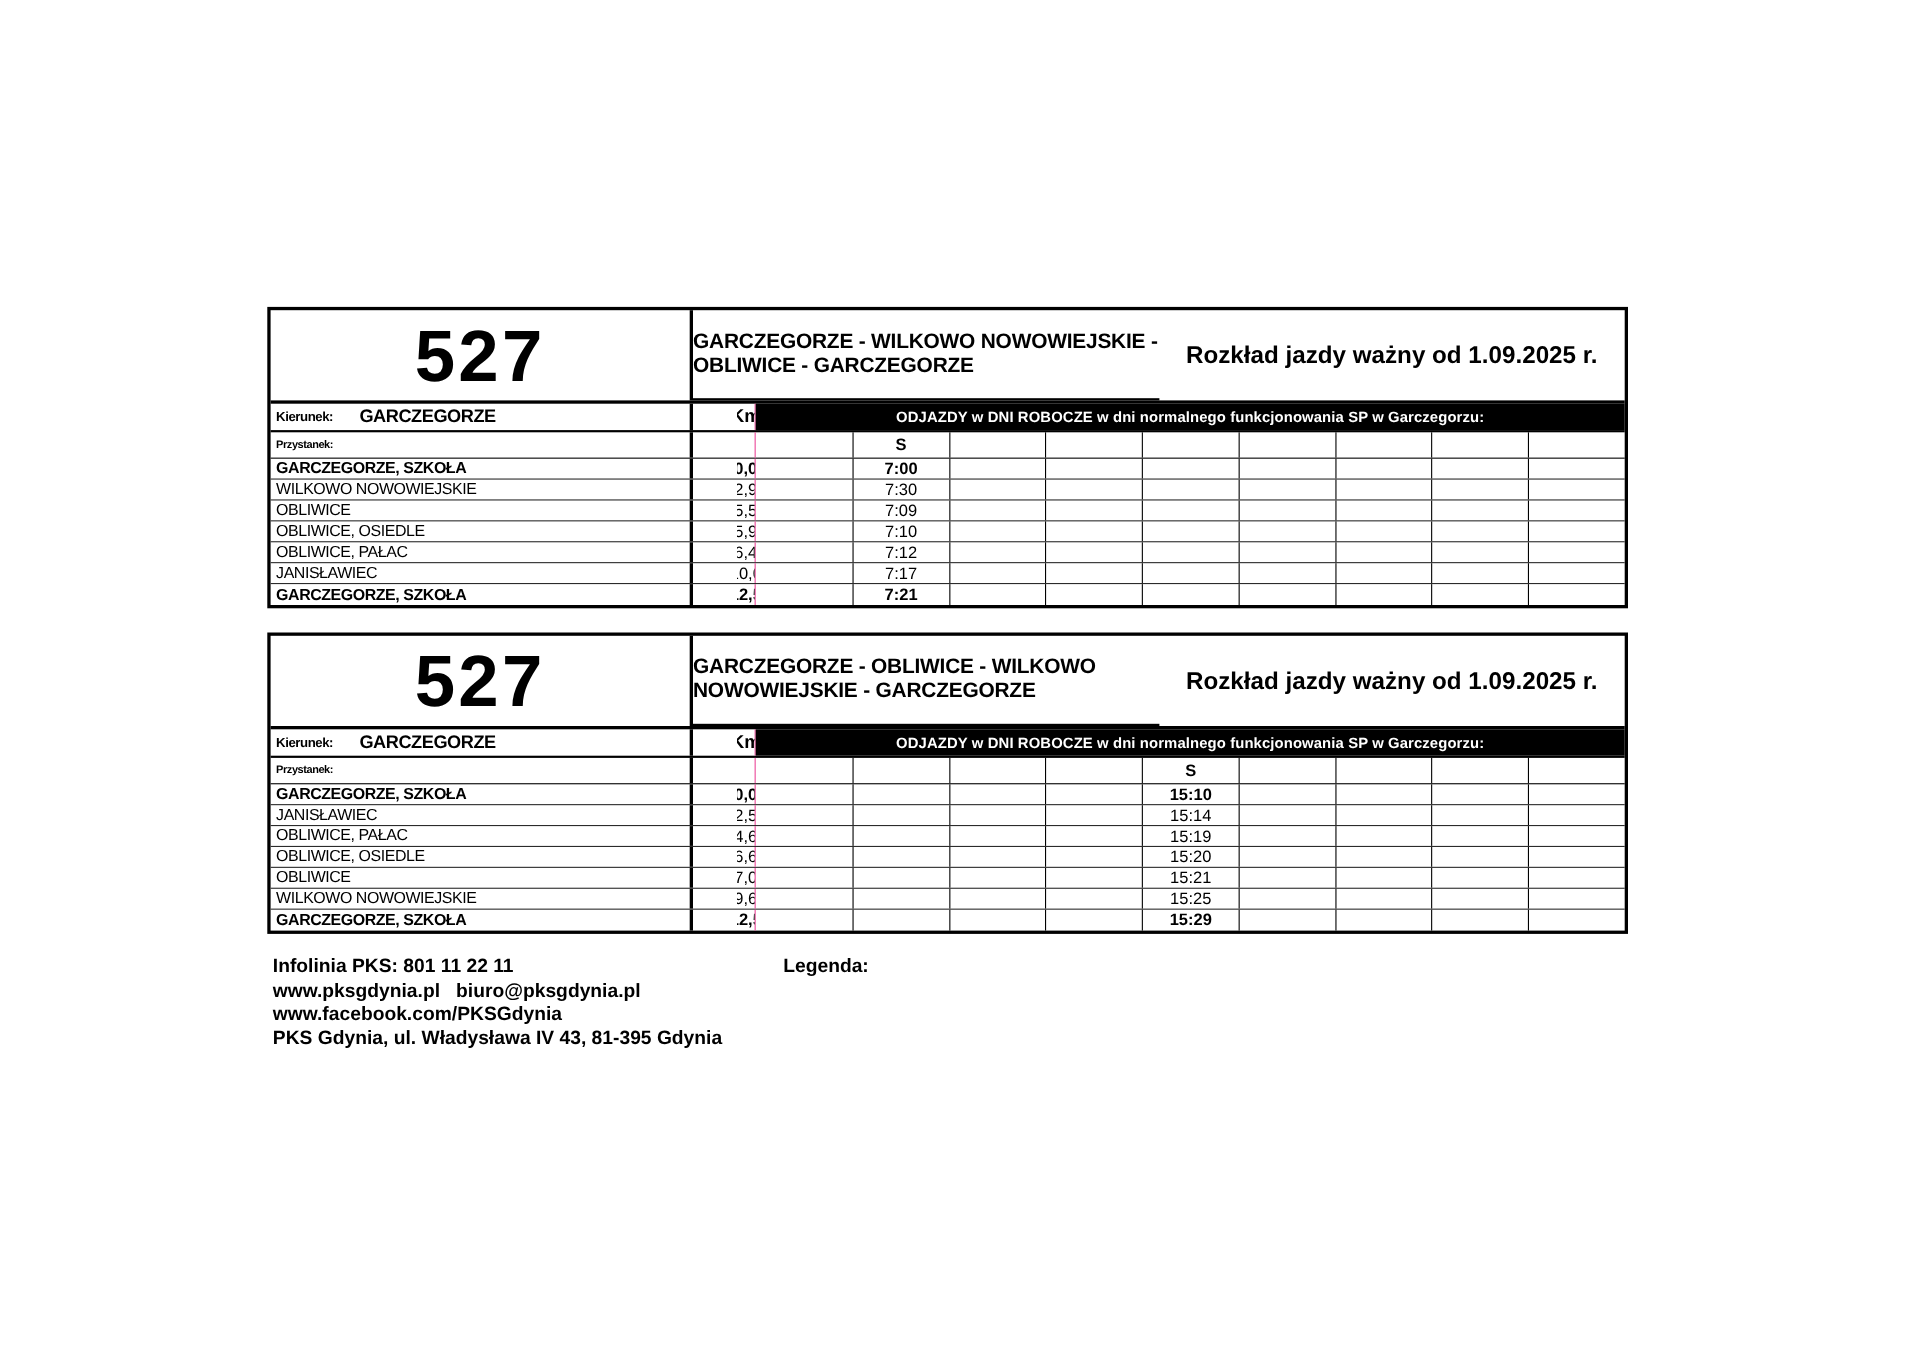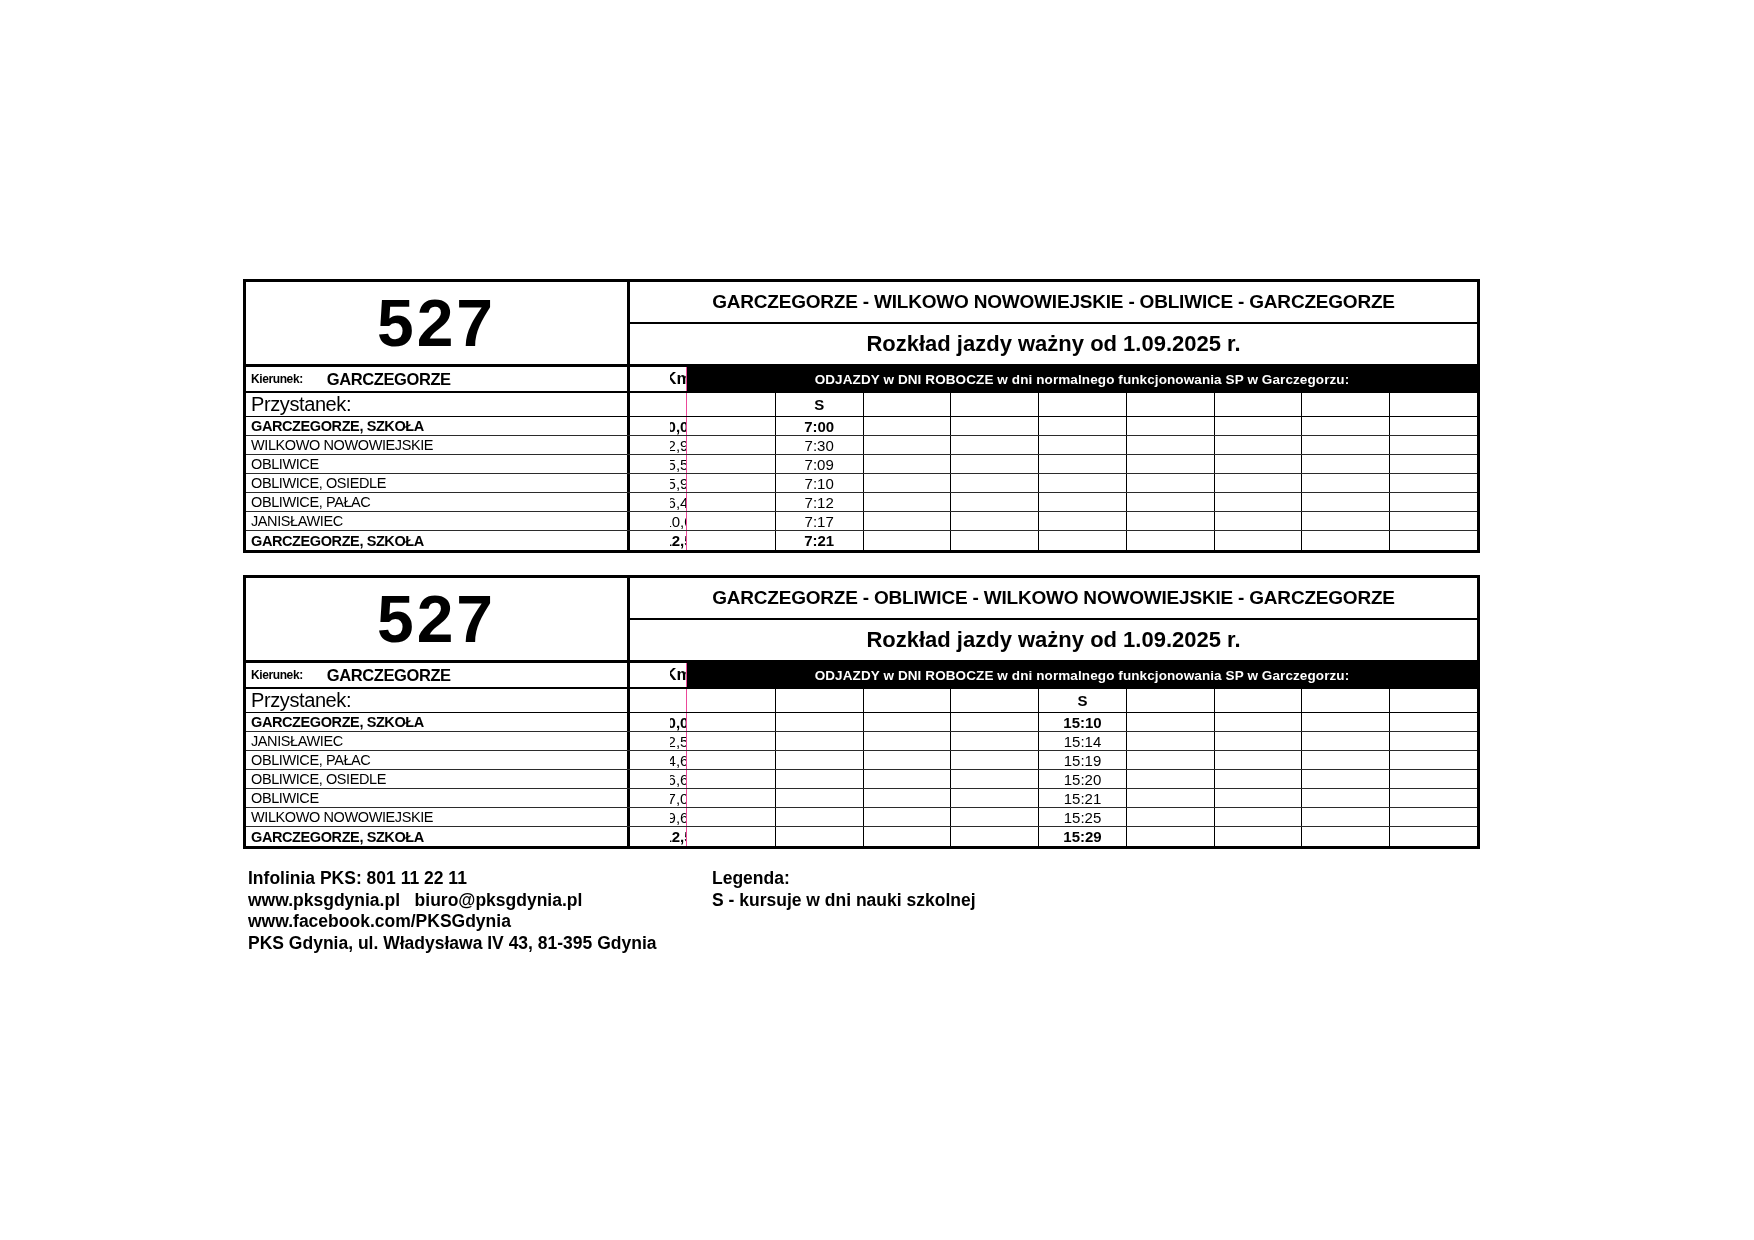--- a/index.html
+++ b/index.html
@@ -10,21 +10,21 @@
   }
   .tt { position:absolute; left:243px; width:1237px; border:3px solid #000; background:#fff; }
   #tt1 { top:279px; }
   #tt2 { top:575px; }
 
   .hdr { display:grid; grid-template-columns:384px 1fr; height:85px; border-bottom:3px solid #000; }
   .route-no {
     border-right:3px solid #000; display:flex; align-items:center; justify-content:center;
     font-weight:bold; font-size:66px; letter-spacing:3px;
   }
-  .hdr-r { display:flex; flex-direction:column; }
+  .hdr-r { display:flex; flex-direction:row; }
   .route-title { flex:1; display:flex; align-items:center; justify-content:center;
     font-weight:bold; font-size:19px; border-bottom:2px solid #000; letter-spacing:-0.2px; }
   .validity { flex:1; display:flex; align-items:center; justify-content:center;
     font-weight:bold; font-size:22px; }
 
   .tr { display:grid; grid-template-columns:384px 57px repeat(9,1fr); }
   .tr-kier { height:26px; border-bottom:2px solid #000; }
   .tr-prz  { height:24px; border-bottom:1px solid #000; }
   .tr-d    { height:19px; border-bottom:1px solid #2b2b2b; }
   .tr-d.last { border-bottom:none; }
@@ -36,21 +36,21 @@
   .tc + .tc { border-left:1px solid #000; }
 
   .em .td, .em.td { font-weight:bold; }
   .kier-label { font-weight:bold; font-size:12px; }
   .kier-value { font-weight:bold; font-size:16.5px; margin-left:24px; }
   .km-h { font-weight:bold; font-size:17px; }
   .banner {
     background:#000; color:#ffffff; display:flex; align-items:center; justify-content:center;
     font-weight:bold; font-size:13.5px; letter-spacing:0.1px;
   }
-  .prz-label { font-weight:normal; font-size:20px; }
+  .prz-label { font-weight:bold; font-size:10px; }
   .s-sym { font-weight:bold; }
 
   .footer { position:absolute; left:248px; top:868px; width:1240px; height:110px;
     font-weight:bold; font-size:17.5px; line-height:21.5px; }
   .contact div { white-space:pre; }
   .legend { position:absolute; left:464px; top:0; }
 </style>
 </head>
 <body>
 
@@ -320,17 +320,16 @@
 
   <div class="footer">
     <div class="contact">
       <div>Infolinia PKS: 801 11 22 11</div>
       <div>www.pksgdynia.pl   biuro@pksgdynia.pl</div>
       <div>www.facebook.com/PKSGdynia</div>
       <div>PKS Gdynia, ul. Władysława IV 43, 81-395 Gdynia</div>
     </div>
     <div class="legend">
       <div>Legenda:</div>
-      <div>S - kursuje w dni nauki szkolnej</div>
     </div>
   </div>
 
 </div>
 
 </body></html>

